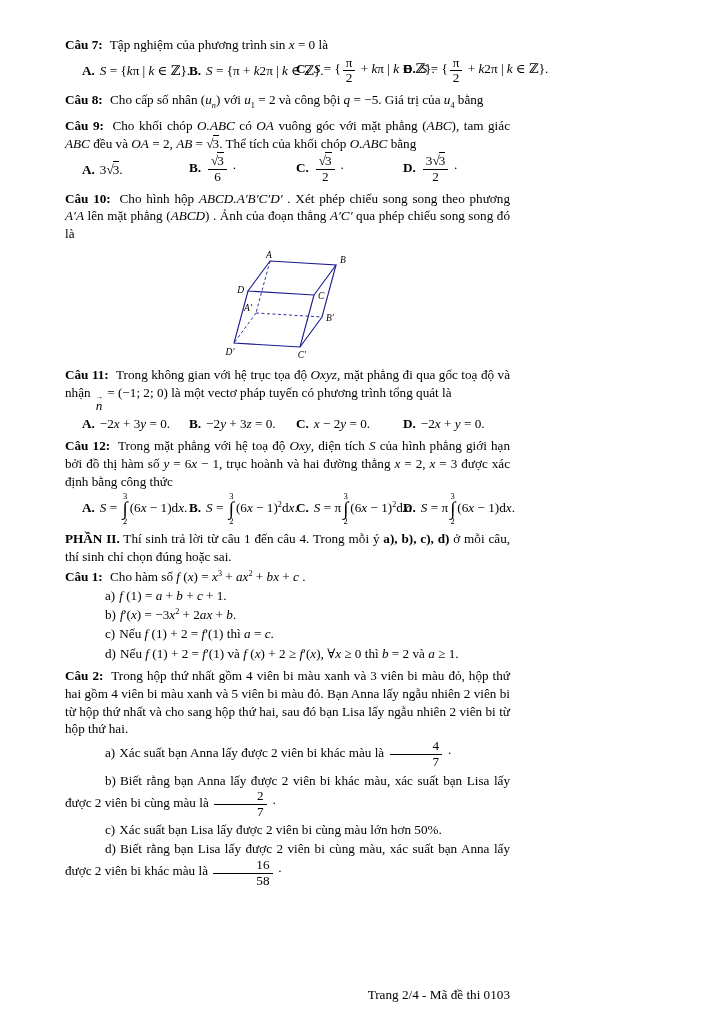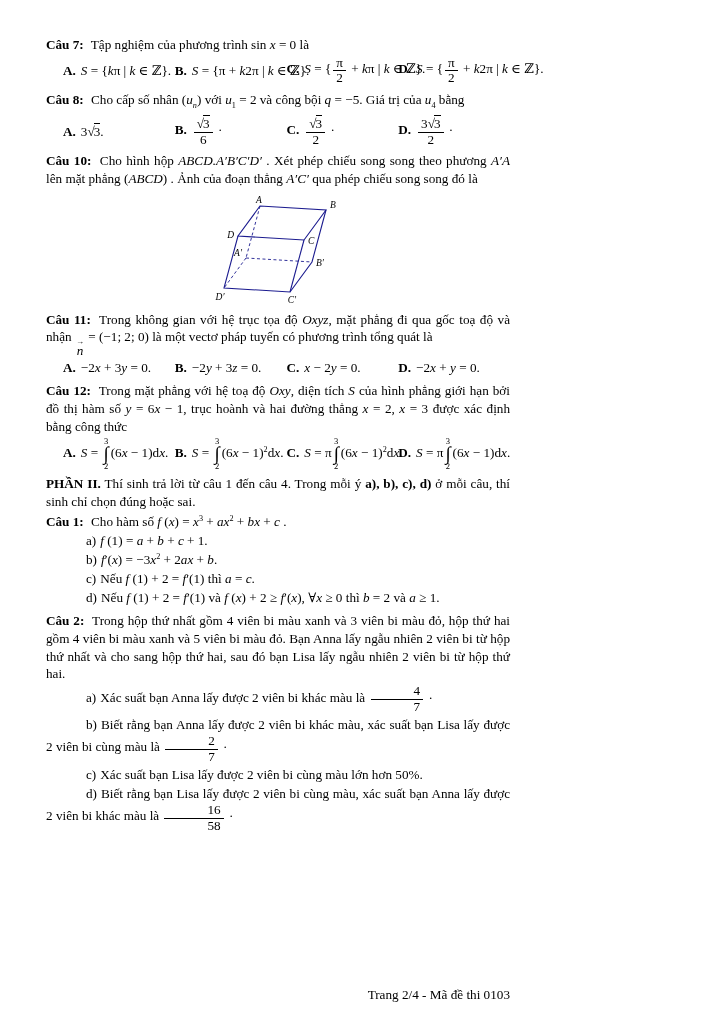--- a/index.html
+++ b/index.html
@@ -1,20 +1,20 @@
 <!DOCTYPE html>
 <html><head>
 <meta charset="utf-8">
 <style>
   *{box-sizing:border-box;}
   html,body{margin:0;padding:0;}
   body{width:724px;height:1024px;background:#ffffff;color:#000;
        font-family:"Liberation Serif","DejaVu Serif",serif;
        font-size:13.2px;line-height:1.34;}
-  .page{position:relative;width:572px;height:1024px;padding:36px 62px 0 46px;overflow:hidden;}
+  .page{position:relative;width:572px;height:1024px;padding:36px 62px 0 65px;overflow:hidden;}
   p{margin:0;}
   .stem{text-align:justify;margin-bottom:1px;}
   .q{margin-bottom:5px;}
   .ql{margin-right:4px;}
   .opts{display:flex;padding-left:17px;margin:2px 0 2px;align-items:center;}
   .opt{width:25%;white-space:nowrap;}
   .ol{margin-right:5px;}
   i{font-style:italic;}
   sup,sub{font-size:0.62em;}
   
@@ -54,20 +54,21 @@
       <div class="opt"><b class="ol">C.</b><span><i>S</i> = {<span class="frac"><span class="nu">π</span><span class="de">2</span></span> + <i>k</i>π | <i>k</i> ∈ ℤ}.</span></div>
       <div class="opt"><b class="ol">D.</b><span><i>S</i> = {<span class="frac"><span class="nu">π</span><span class="de">2</span></span> + <i>k</i>2π | <i>k</i> ∈ ℤ}.</span></div>
     </div>
   </section>
 
   <section class="q">
     <p class="stem"><b class="ql">Câu 8:</b><span> Cho cấp số nhân (<i>u</i><sub><i>n</i></sub>) với <i>u</i><sub>1</sub> = 2 và công bội <i>q</i> = −5. Giá trị của <i>u</i><sub>4</sub> bằng</span></p>
   </section>
 
   <section class="q">
+    <p class="stem"><b class="ql">Câu 9:</b><span> Cho khối chóp <i>O.ABC</i> có <i>OA</i> vuông góc với mặt phẳng (<i>ABC</i>), tam giác <i>ABC</i> đều và <i>OA</i> = 2, <i>AB</i> = <span class="sqrt"><span class="rsign">√</span><span class="rad">3</span></span>. Thể tích của khối chóp <i>O.ABC</i> bằng</span></p>
     <div class="opts">
       <div class="opt"><b class="ol">A.</b><span>3<span class="sqrt"><span class="rsign">√</span><span class="rad">3</span></span>.</span></div>
       <div class="opt"><b class="ol">B.</b><span><span class="frac"><span class="nu"><span class="sqrt"><span class="rsign">√</span><span class="rad">3</span></span></span><span class="de">6</span></span> ·</span></div>
       <div class="opt"><b class="ol">C.</b><span><span class="frac"><span class="nu"><span class="sqrt"><span class="rsign">√</span><span class="rad">3</span></span></span><span class="de">2</span></span> ·</span></div>
       <div class="opt"><b class="ol">D.</b><span><span class="frac"><span class="nu">3<span class="sqrt"><span class="rsign">√</span><span class="rad">3</span></span></span><span class="de">2</span></span> ·</span></div>
     </div>
   </section>
 
   <section class="q">
     <p class="stem"><b class="ql">Câu 10:</b><span> Cho hình hộp <i>ABCD.A′B′C′D′</i> . Xét phép chiếu song song theo phương <i>A′A</i> lên mặt phẳng (<i>ABCD</i>) . Ảnh của đoạn thẳng <i>A′C′</i> qua phép chiếu song song đó là</span></p>

